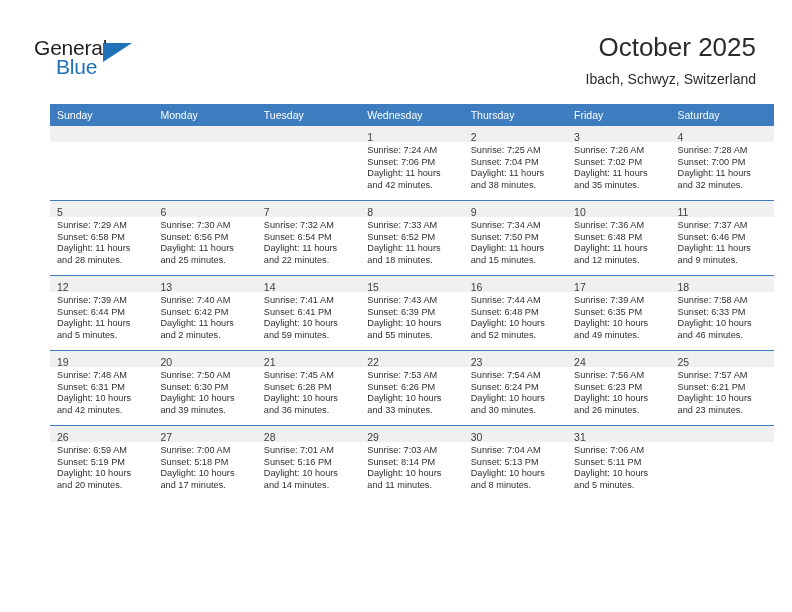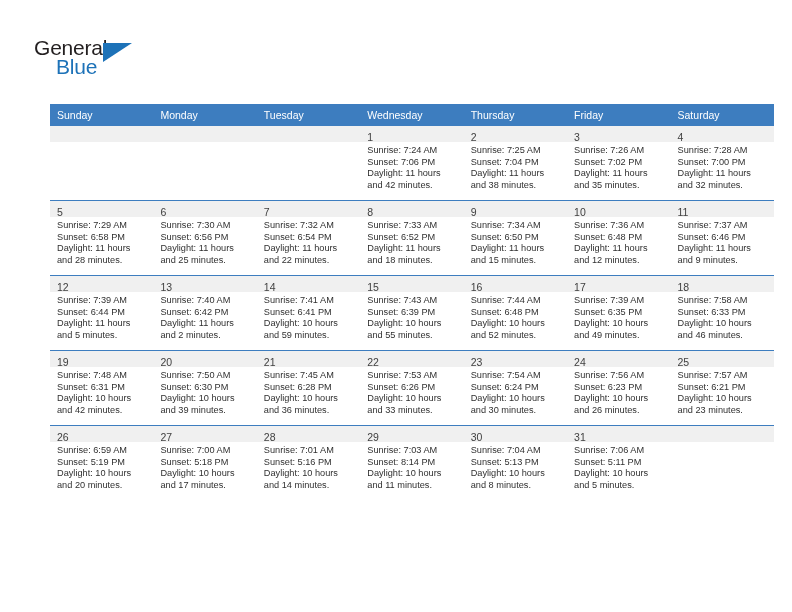--- a/index.html
+++ b/index.html
@@ -156,20 +156,24 @@
 <div class="page">
 
   <div class="header">
 
     <div class="logo">
       <span class="logo-general">General</span>
       <span class="logo-triangle"></span>
       <span class="logo-blue">Blue</span>
     </div>
 
+    <div class="title-block">
+      <div class="cal-title">October 2025</div>
+      <div class="cal-subtitle">Ibach, Schwyz, Switzerland</div>
+    </div>
 
   </div>
 
   <table class="calendar">
     <thead>
       <tr>
         <th>Sunday</th>
         <th>Monday</th>
         <th>Tuesday</th>
         <th>Wednesday</th>
@@ -283,21 +287,21 @@
                 <div>Daylight: 11 hours</div>
                 <div>and 18 minutes.</div>
               </div>
             </div>
           </td>
           <td>
             <div class="daycell">
               <div class="daynum-strip"><span class="daynum">9</span></div>
               <div class="dayinfo">
                 <div>Sunrise: 7:34 AM</div>
-                <div>Sunset: 6:50 PM</div>
+                <div>Sunset: 7:50 PM</div>
                 <div>Daylight: 11 hours</div>
                 <div>and 15 minutes.</div>
               </div>
             </div>
           </td>
           <td>
             <div class="daycell">
               <div class="daynum-strip"><span class="daynum">10</span></div>
               <div class="dayinfo">
                 <div>Sunrise: 7:36 AM</div>

